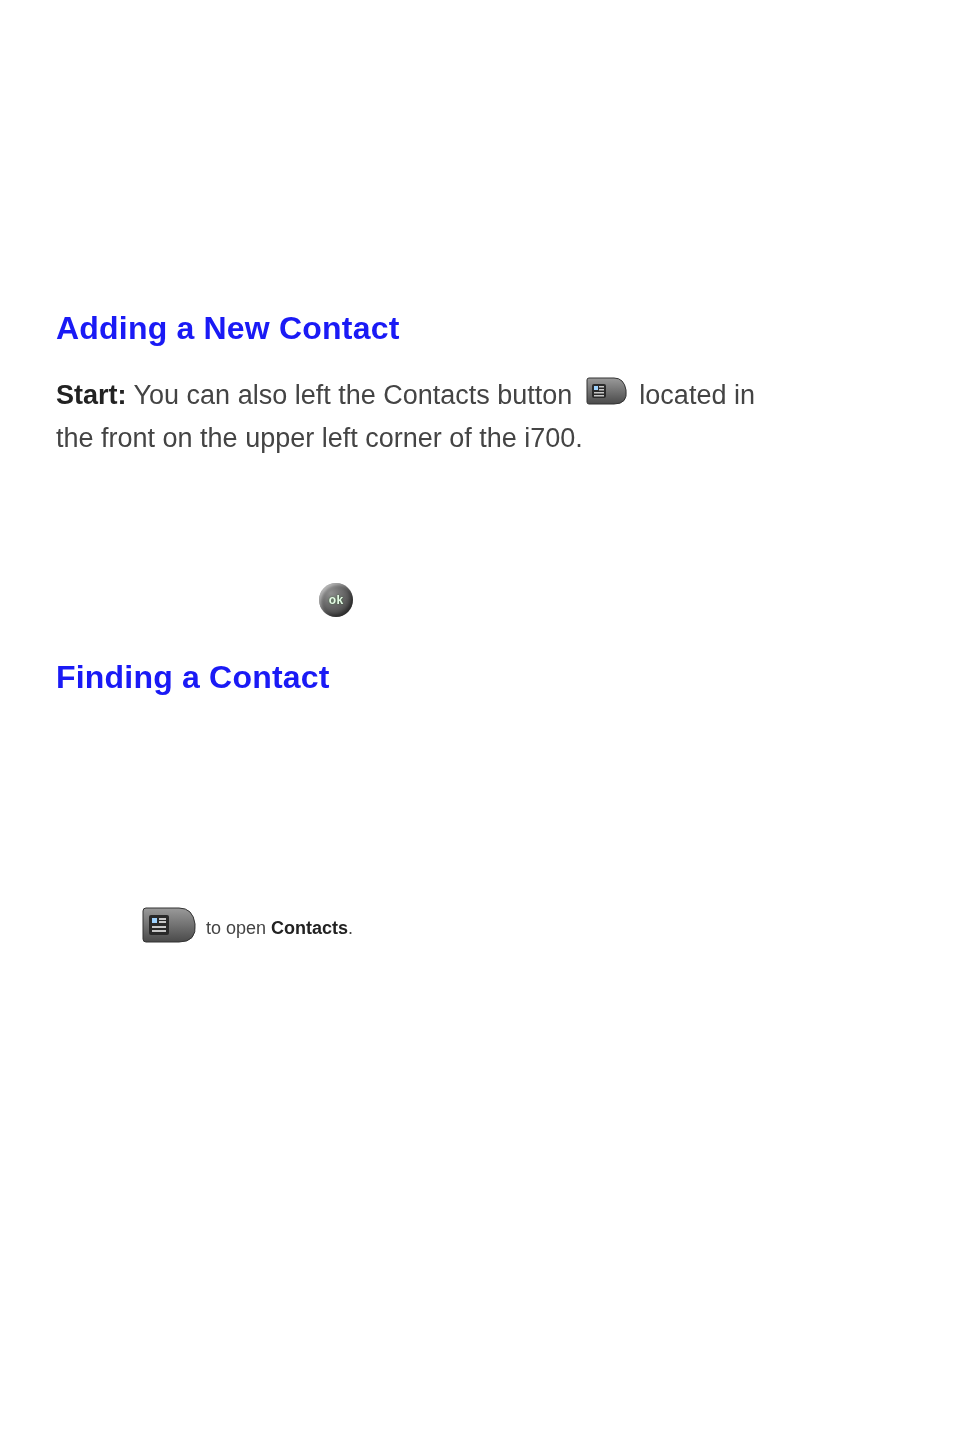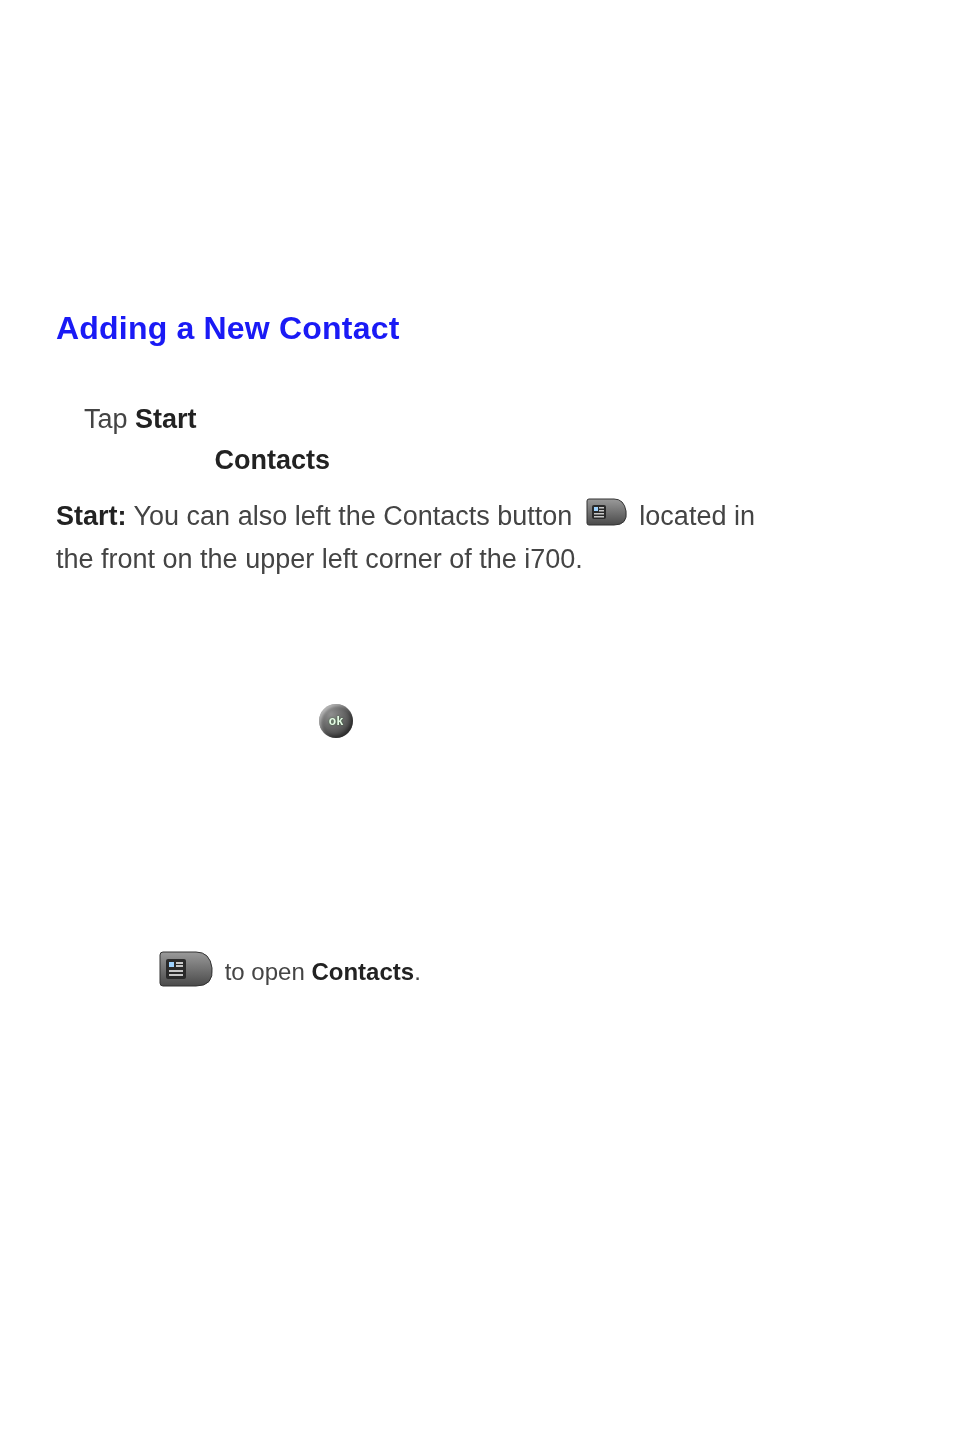--- a/index.html
+++ b/index.html
@@ -67,42 +67,34 @@
     color: #e6fbe6;
     text-shadow: 0 0 2px rgba(0,80,0,0.6);
     letter-spacing: 0.5px;
   }
   .second-section { margin-top: 40px; }
   .indent-block { margin-top: 52px; }
   .ghost-line {
     height: 40px;
   }
   .press-line {
-    font-size: 24px;
+    font-size: 18px;
     line-height: 1.5;
     color: #444;
     padding-left: 28px;
     margin-top: 210px;
   }
 </style>
 </head>
 <body>
 
 <div class="page">
 
   <h2 class="section-title">Adding a New Contact</h2>
 
-  <div class="indent-block">
-    <p class="step-line">
-      <span>Tap </span><span class="bold">Start</span><span style="visibility:hidden"> located in the upper left corner of the screen</span>
-    </p>
-    <p class="step-line">
-      <span style="visibility:hidden">and select </span><span class="bold">Contacts</span><span style="visibility:hidden"> from the drop down menu.</span>
-    </p>
-  </div>
 
   <div class="note-block">
     <span class="bold">Start:</span><span> You can also left the Contacts button </span><span class="inline-icon">
       <svg width="44" height="30" viewBox="0 0 44 30">
         <defs>
           <linearGradient id="g1" x1="0" y1="0" x2="0" y2="1">
             <stop offset="0" stop-color="#9a9a9a"></stop>
             <stop offset="1" stop-color="#4a4a4a"></stop>
           </linearGradient>
         </defs>
@@ -118,20 +110,21 @@
   </div>
 
   <div class="ghost-line"></div>
   <div class="ghost-line"></div>
   <div class="ghost-line"></div>
 
   <p class="step-line" style="padding-left:28px; margin-top:0;">
     <span style="visibility:hidden">When finished, tap </span><span class="ok-badge"></span><span style="visibility:hidden"> to save and exit.</span>
   </p>
 
+  <h2 class="section-title second-section">Finding a Contact</h2>
 
   <p class="press-line">
     <span style="visibility:hidden">Press </span><span class="inline-icon">
       <svg width="58" height="38" viewBox="0 0 58 38">
         <defs>
           <linearGradient id="g2" x1="0" y1="0" x2="0" y2="1">
             <stop offset="0" stop-color="#9a9a9a"></stop>
             <stop offset="1" stop-color="#4a4a4a"></stop>
           </linearGradient>
         </defs>

